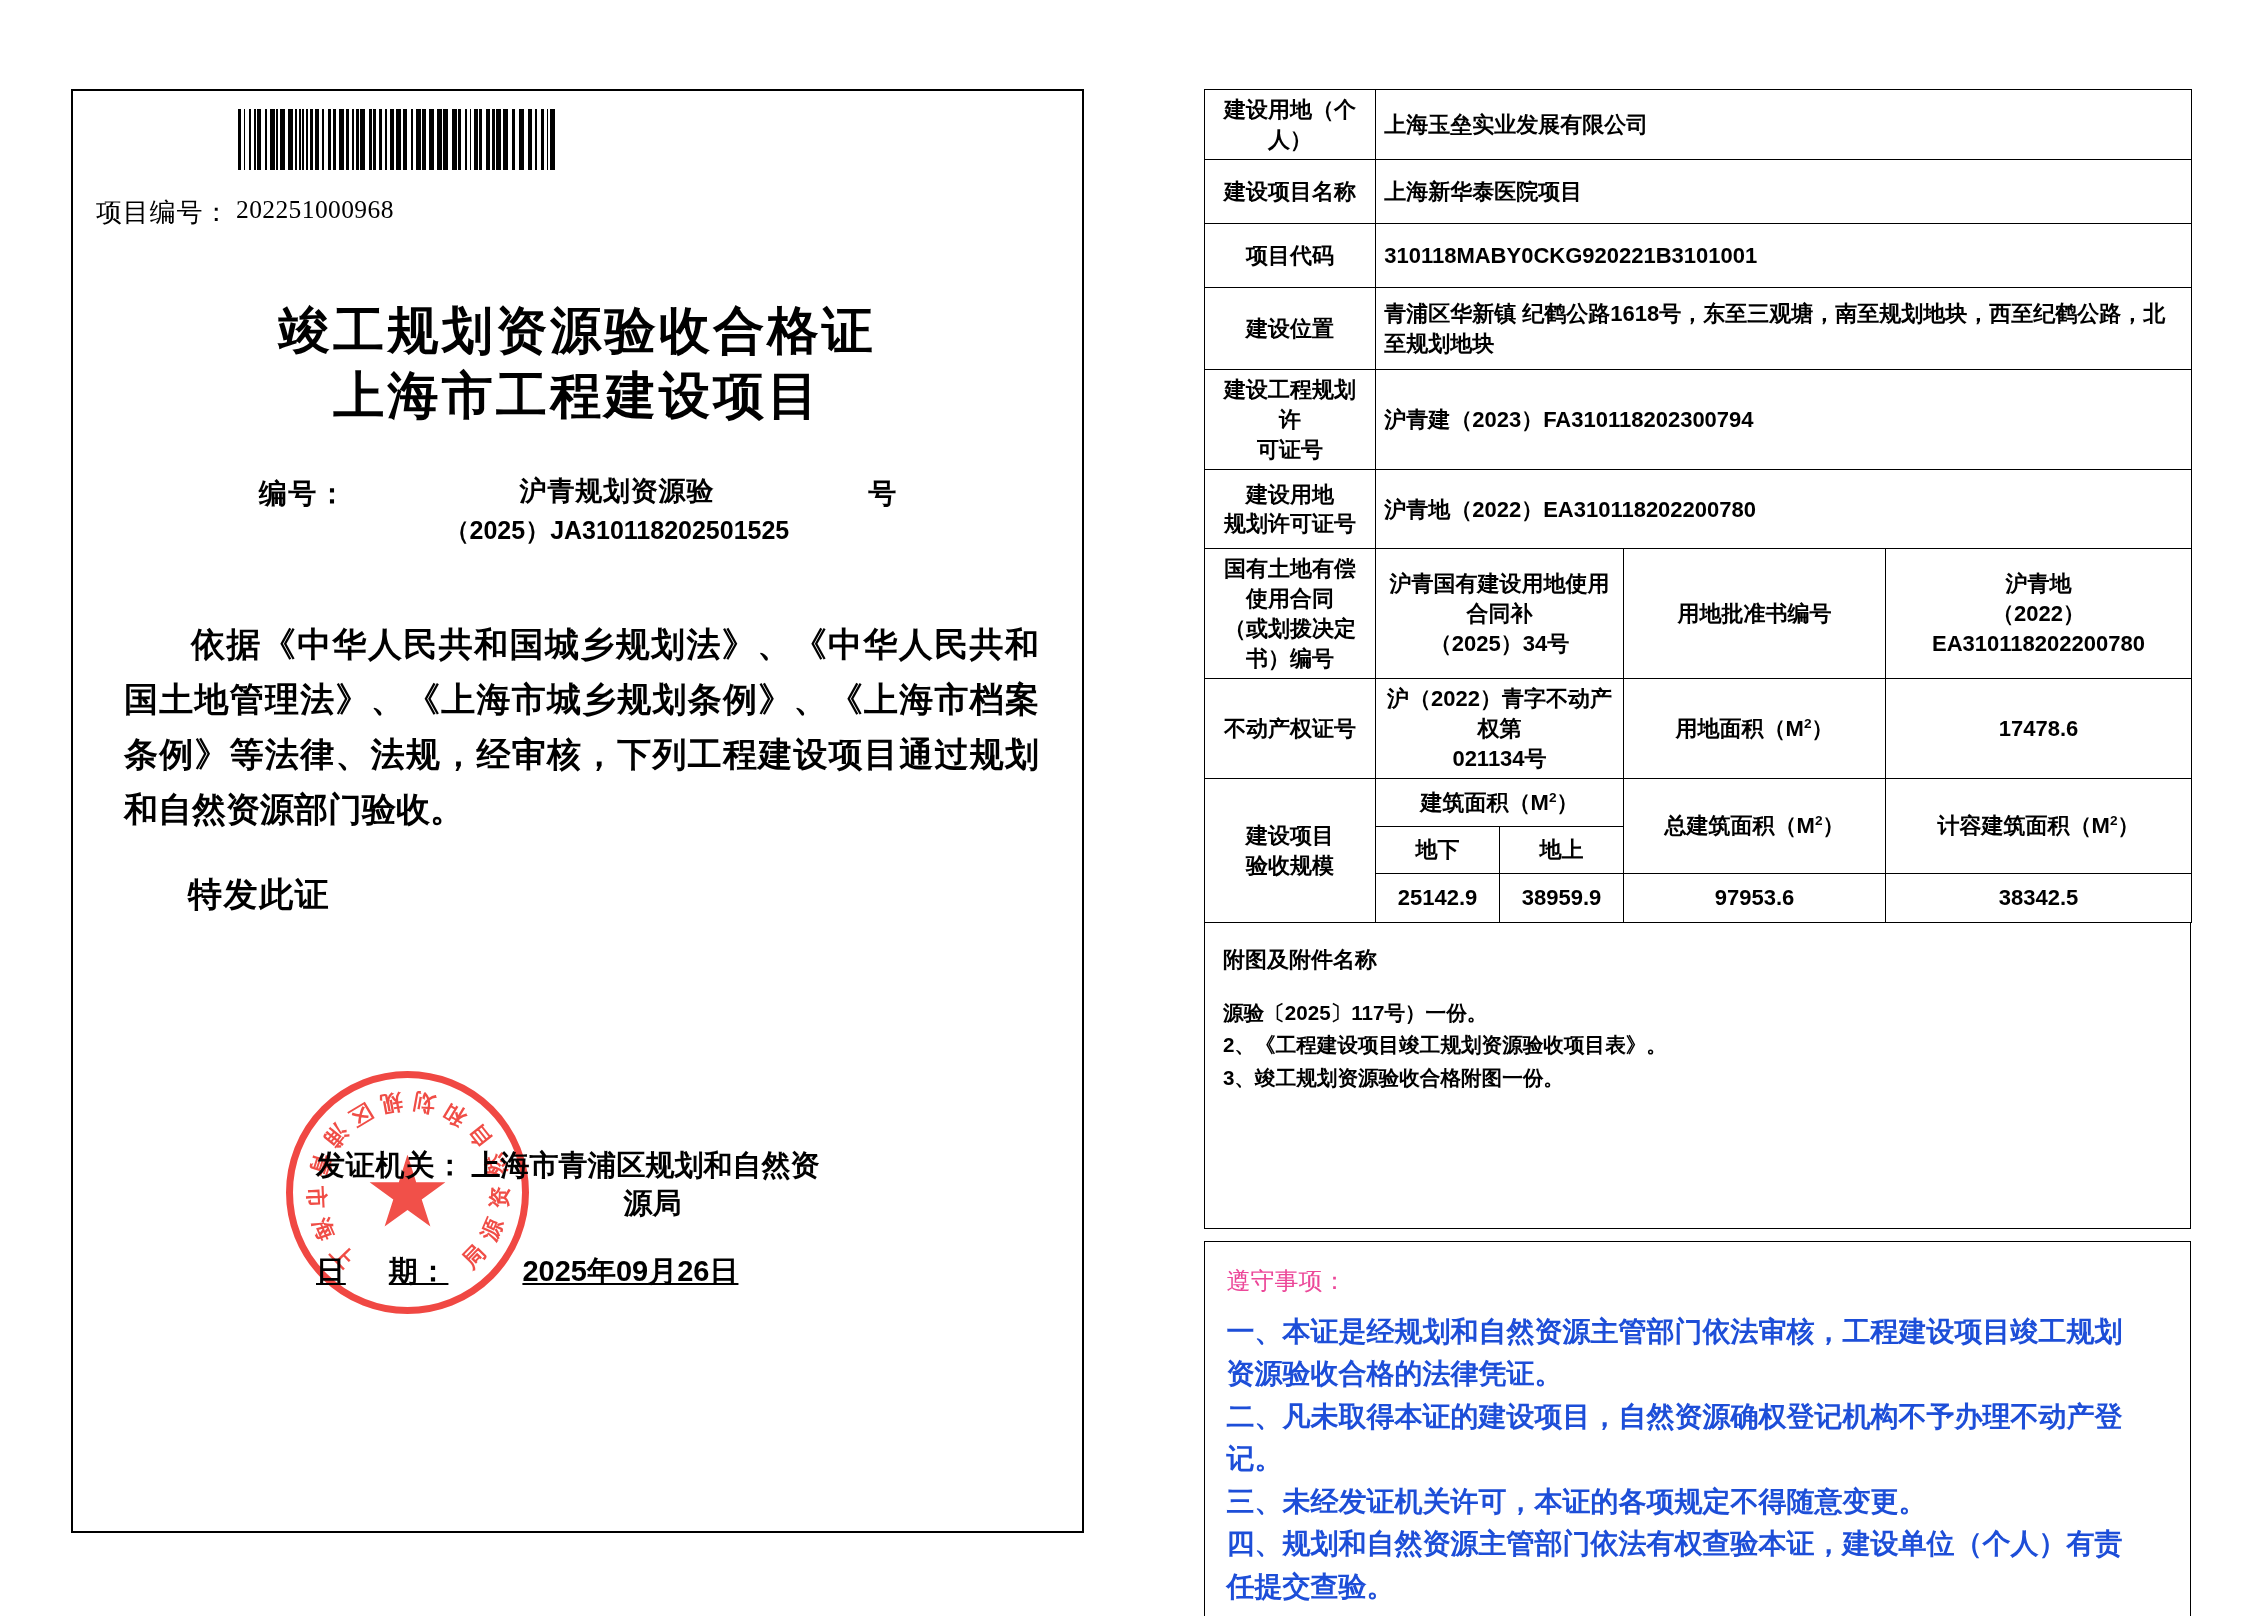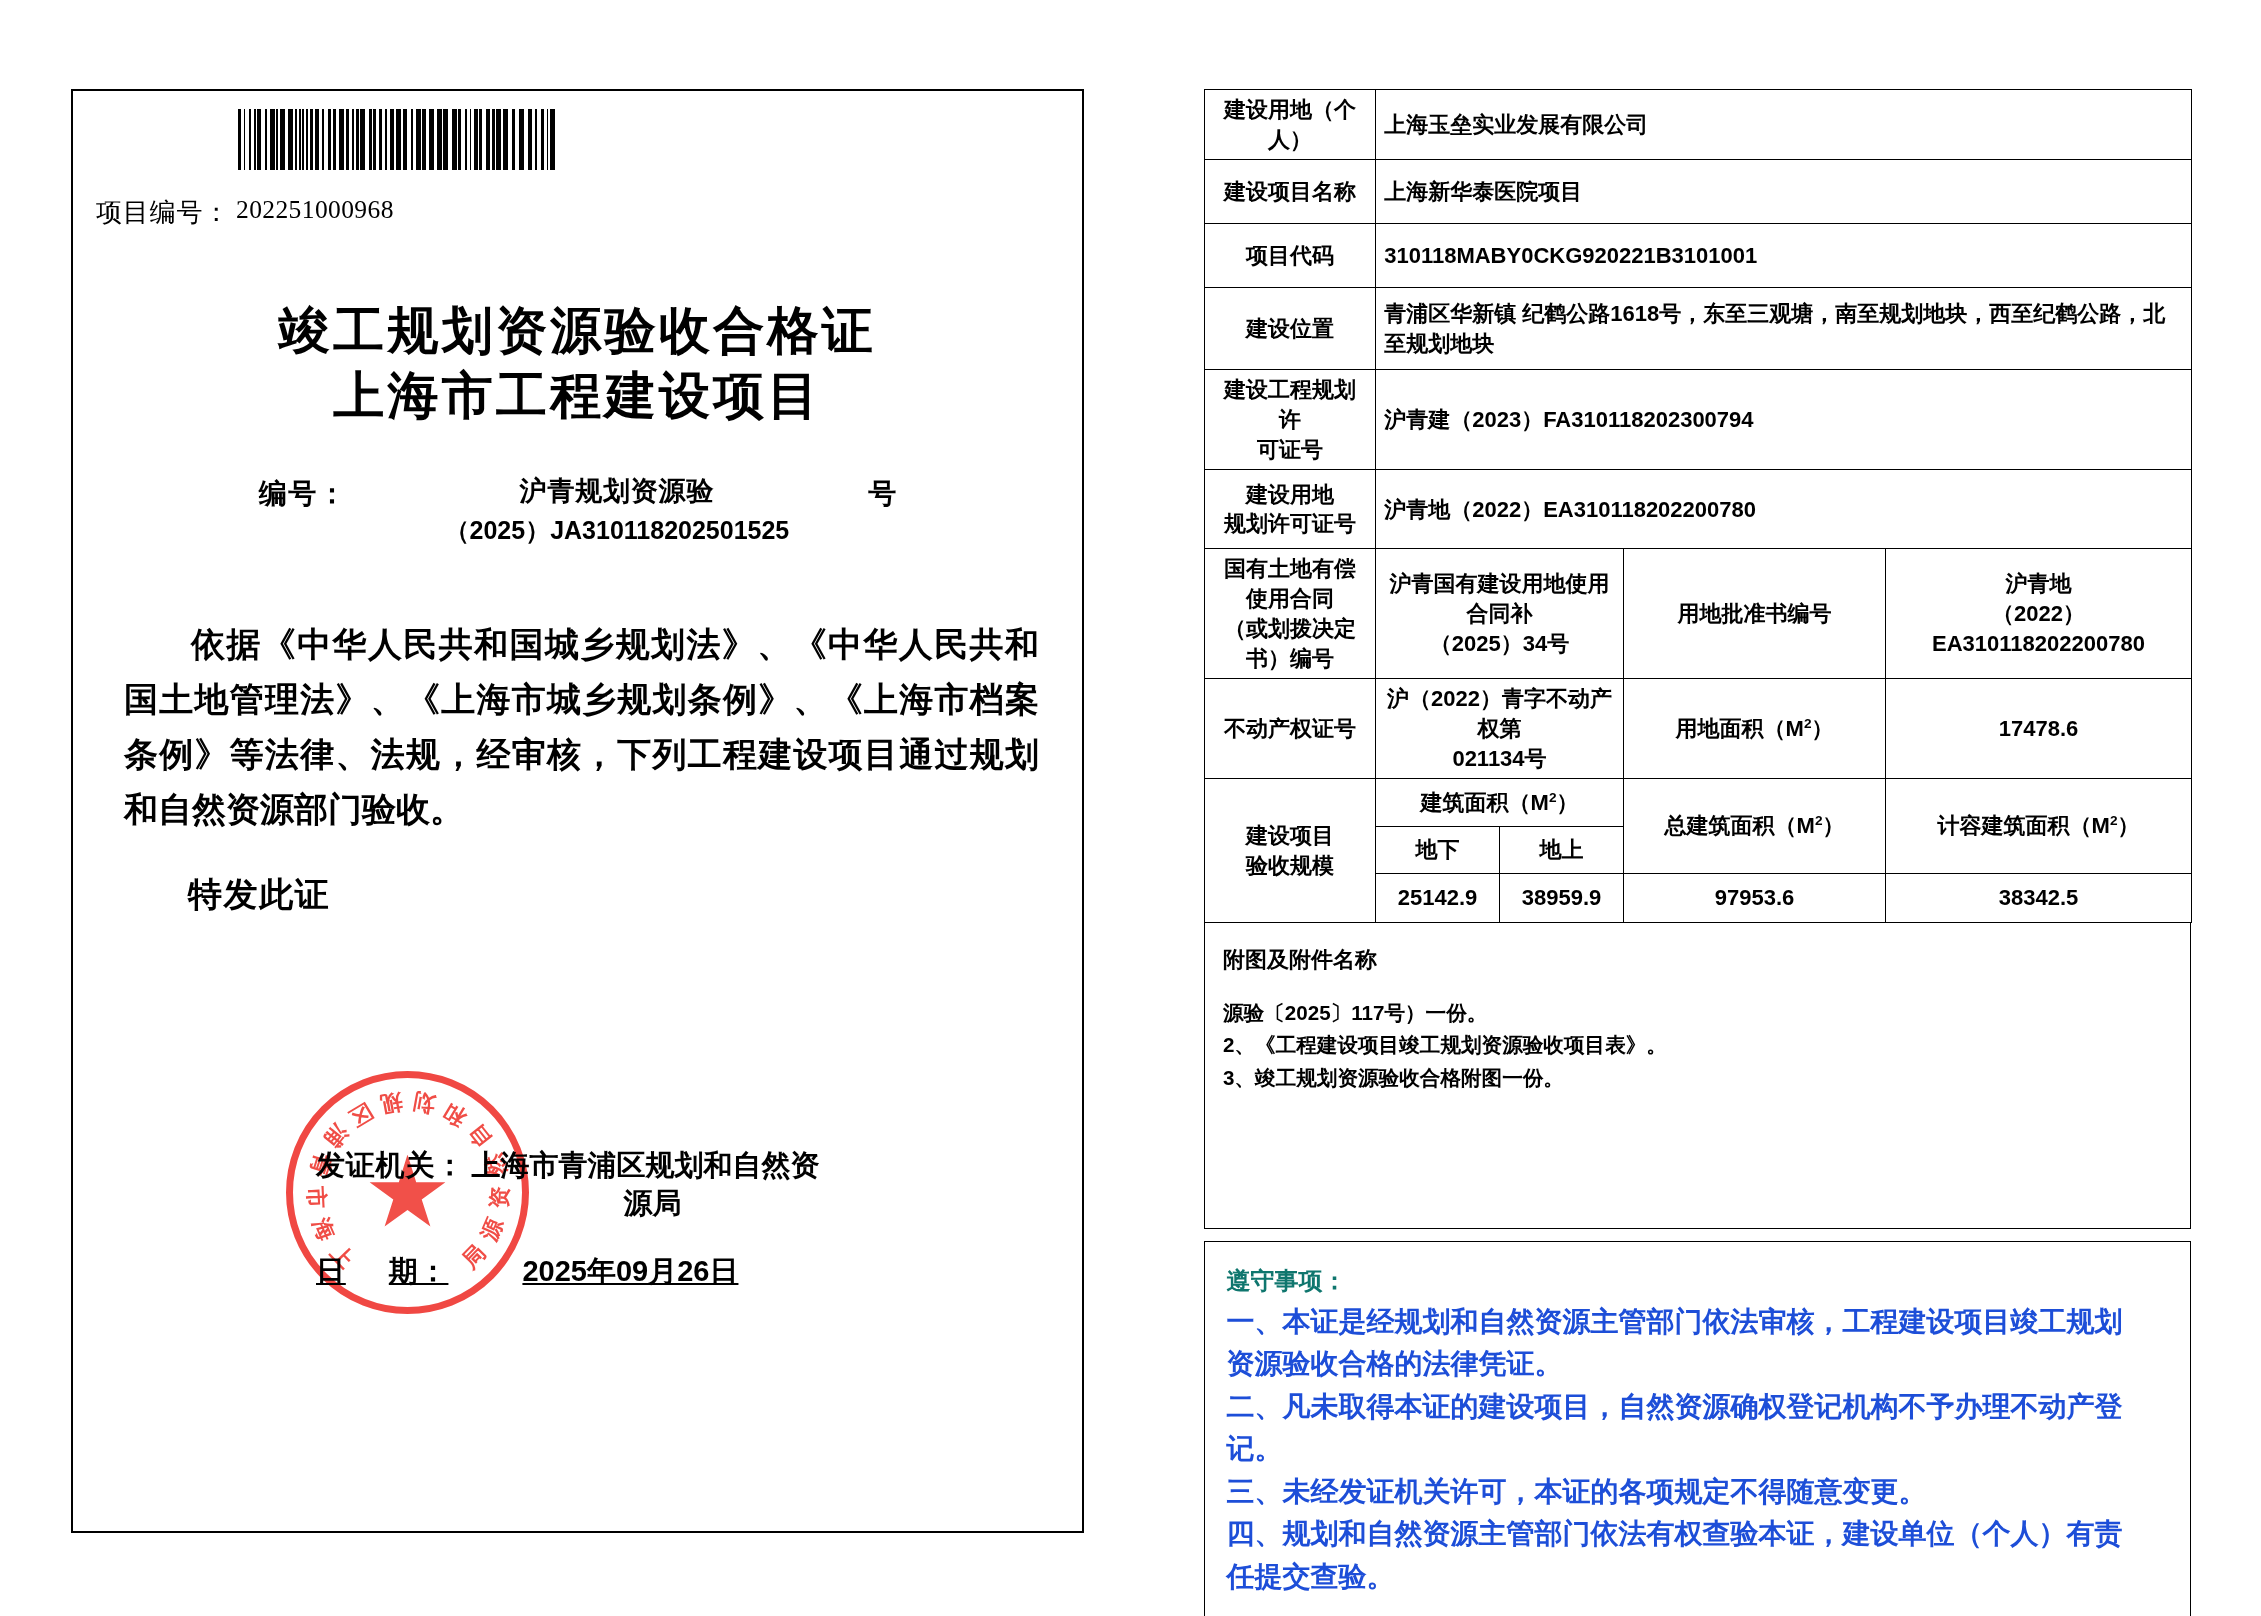--- a/index.html
+++ b/index.html
@@ -263,23 +263,23 @@
   .attach-list div { margin-bottom: 1.6px; }
 
   .rules-box {
     border: 1.6px solid #000;
     margin-top: 11.5px;
     padding: 23px 21.4px 21.4px 21.4px;
     height: 421px;
   }
   .rules-title {
     font-size: 24px;
-    font-weight: bold;
-    color: #0f766e;
-    margin-bottom: 4px;
+    font-weight: normal;
+    color: #ec4899;
+    margin-bottom: 14px;
   }
   .rules-list {
     font-size: 28px;
     font-weight: bold;
     color: #1d4ed8;
     line-height: 1.52;
   }
   .rules-list div { text-indent: 0; }
 </style>
 </head>

